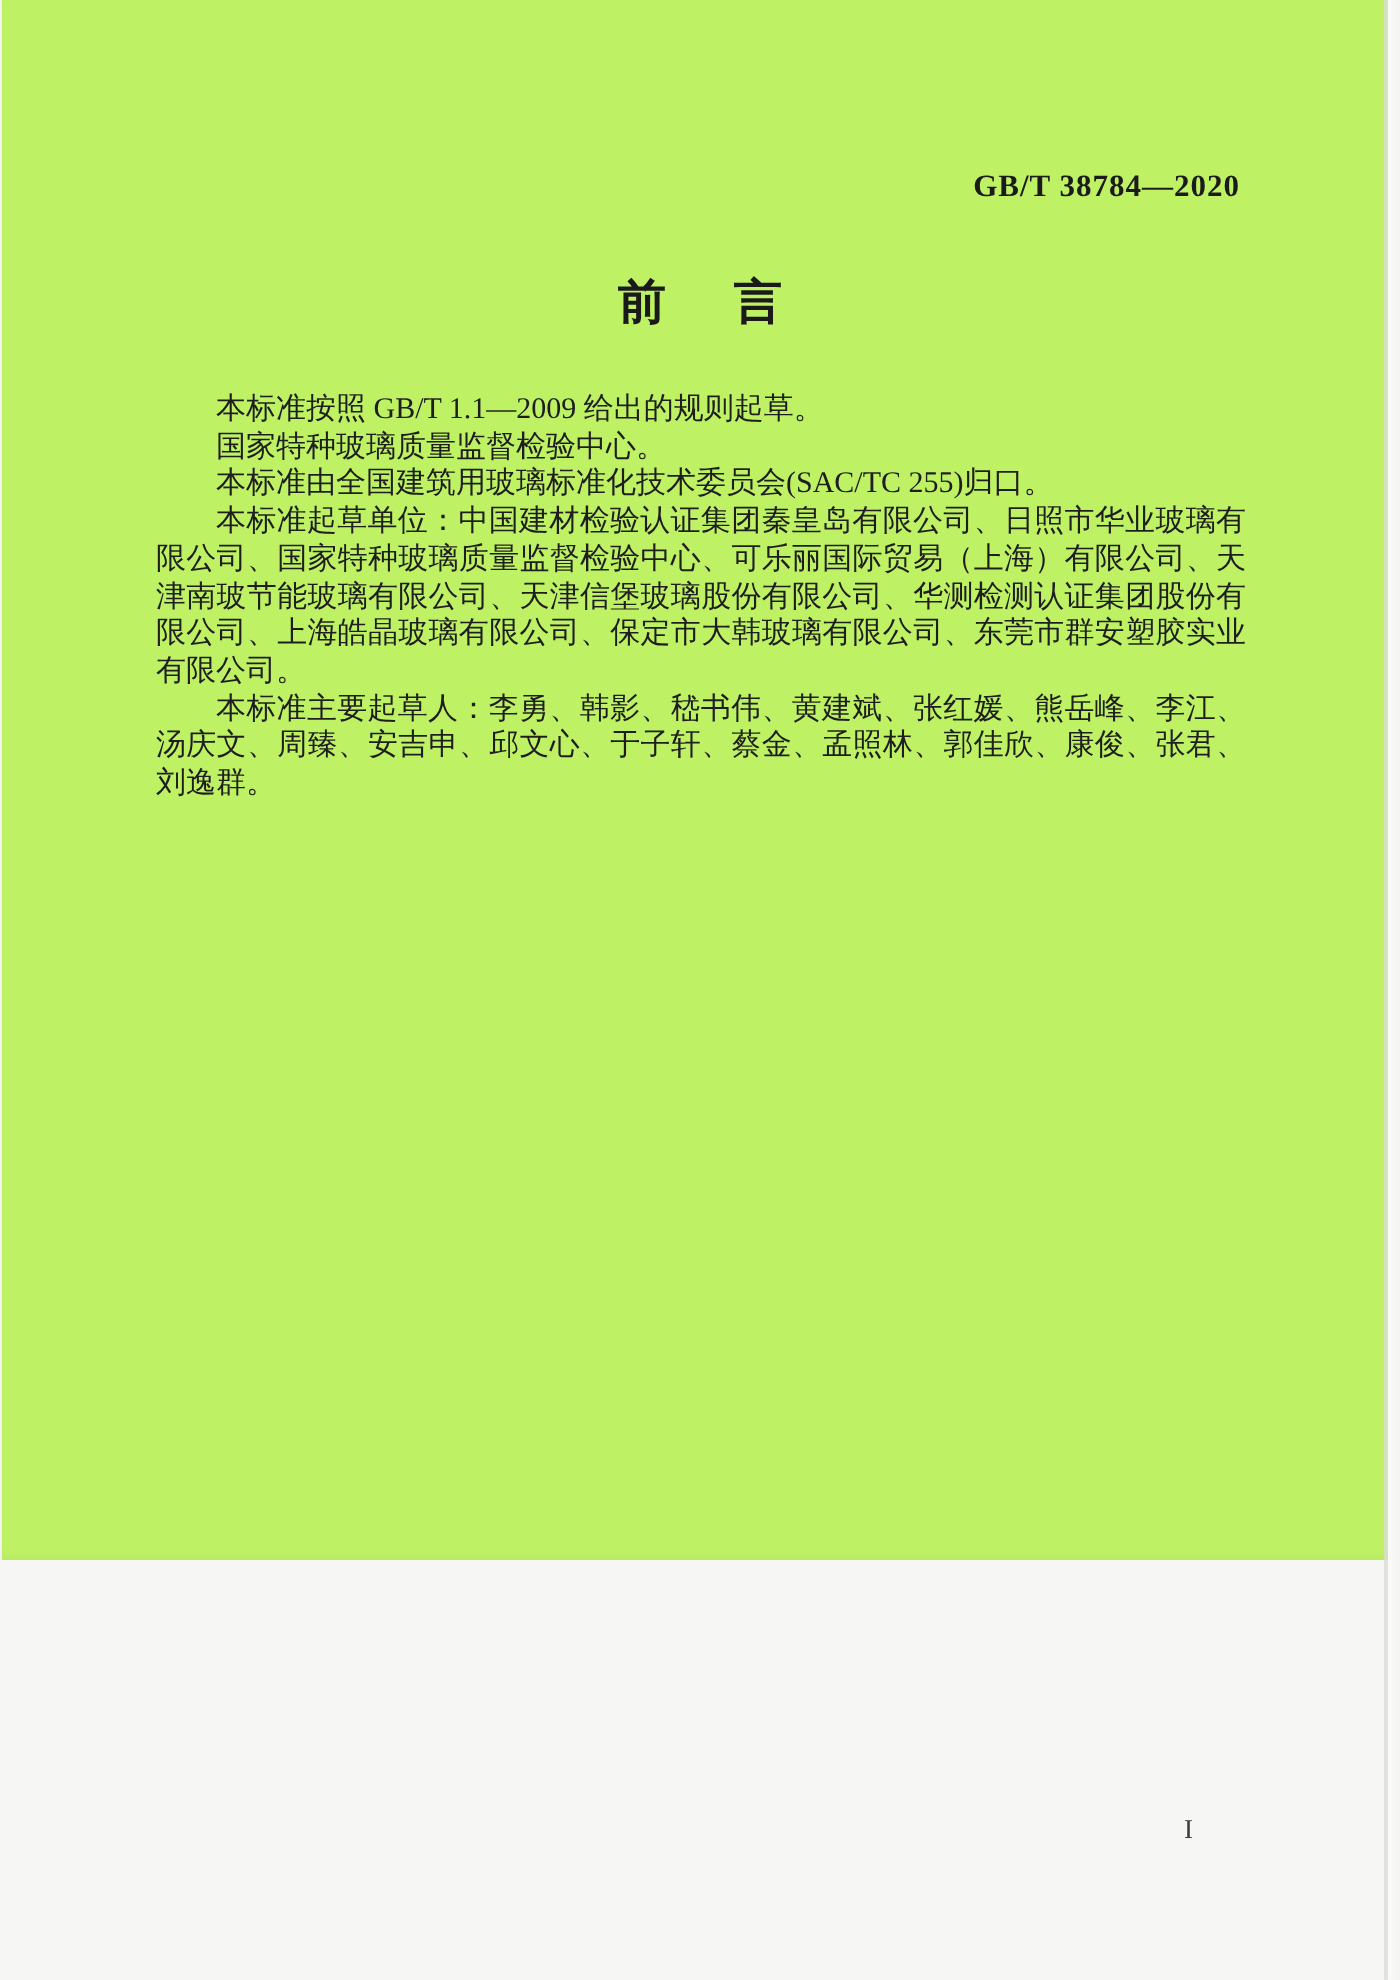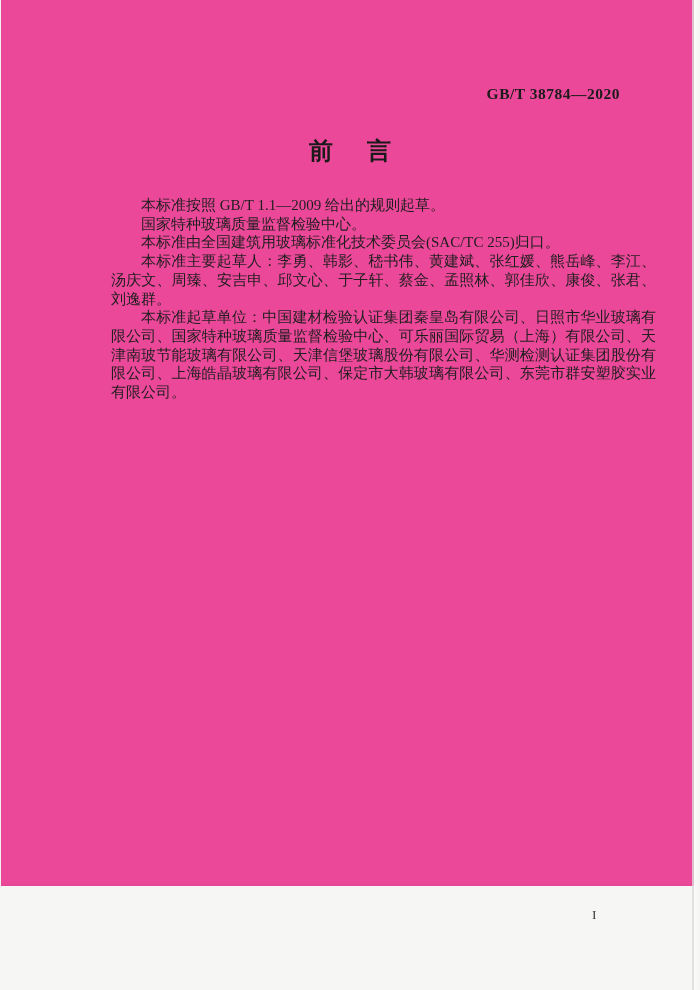--- a/index.html
+++ b/index.html
@@ -8,22 +8,22 @@
     width: 700px;
     height: 990px;
     overflow: hidden;
     background: #f6f6f4;
     font-family: "Liberation Serif", "DejaVu Serif", serif;
   }
 
   .page {
     position: relative;
     width: 700px;
-    height: 886px;
-    background: #ec4899;
+    height: 780px;
+    background: #bef264;
     box-shadow: inset -1px 0 0 #e9e9e7, inset 1px 0 0 #f1f1ef, inset 0 -2px 3px rgba(0,0,0,0.03);
   }
 
   
   .scan-edge-right {
     position: absolute;
     top: 0;
     right: 6px;
     width: 2px;
     height: 990px;
@@ -65,21 +65,20 @@
 
   .doc-body {
     position: absolute;
     top: 196px;
     left: 78px;
     width: 545px;
     color: #1e1e1e;
     font-size: 15px;
     line-height: 18.7px;
     text-align: justify;
-    margin-left: 33px;
   }
 
   .doc-body p {
     text-indent: 2em;
     margin: 0;
     word-break: break-all;
   }
 
   .page-number {
     position: absolute;
@@ -102,19 +101,19 @@
 
   <div class="doc-title">
     <span>前</span>
     <span>言</span>
   </div>
 
   <div class="doc-body">
     <p>本标准按照 GB/T 1.1—2009 给出的规则起草。</p>
     <p>国家特种玻璃质量监督检验中心。</p>
     <p>本标准由全国建筑用玻璃标准化技术委员会(SAC/TC 255)归口。</p>
+    <p>本标准起草单位：中国建材检验认证集团秦皇岛有限公司、日照市华业玻璃有限公司、国家特种玻璃质量监督检验中心、可乐丽国际贸易（上海）有限公司、天津南玻节能玻璃有限公司、天津信堡玻璃股份有限公司、华测检测认证集团股份有限公司、上海皓晶玻璃有限公司、保定市大韩玻璃有限公司、东莞市群安塑胶实业有限公司。</p>
     <p>本标准主要起草人：李勇、韩影、嵇书伟、黄建斌、张红媛、熊岳峰、李江、汤庆文、周臻、安吉申、邱文心、于子轩、蔡金、孟照林、郭佳欣、康俊、张君、刘逸群。</p>
-    <p>本标准起草单位：中国建材检验认证集团秦皇岛有限公司、日照市华业玻璃有限公司、国家特种玻璃质量监督检验中心、可乐丽国际贸易（上海）有限公司、天津南玻节能玻璃有限公司、天津信堡玻璃股份有限公司、华测检测认证集团股份有限公司、上海皓晶玻璃有限公司、保定市大韩玻璃有限公司、东莞市群安塑胶实业有限公司。</p>
   </div>
 
   <div class="page-number">I</div>
 
 </div>
 
 </body></html>

